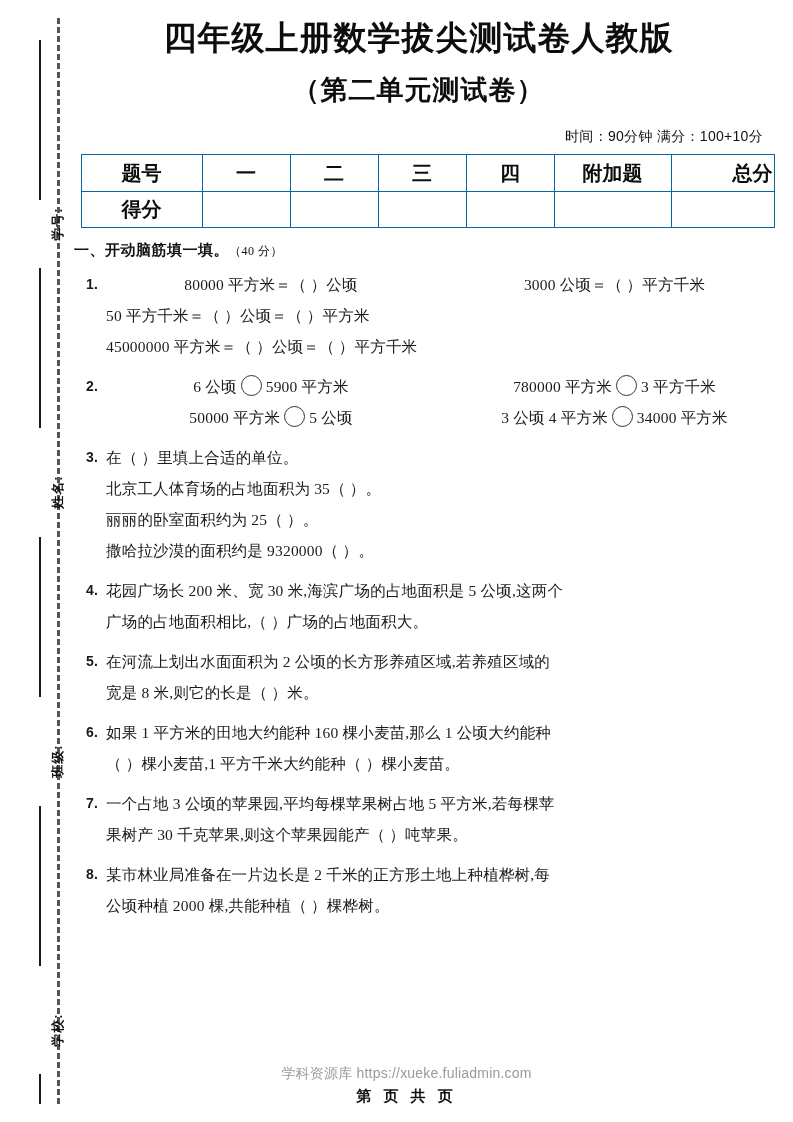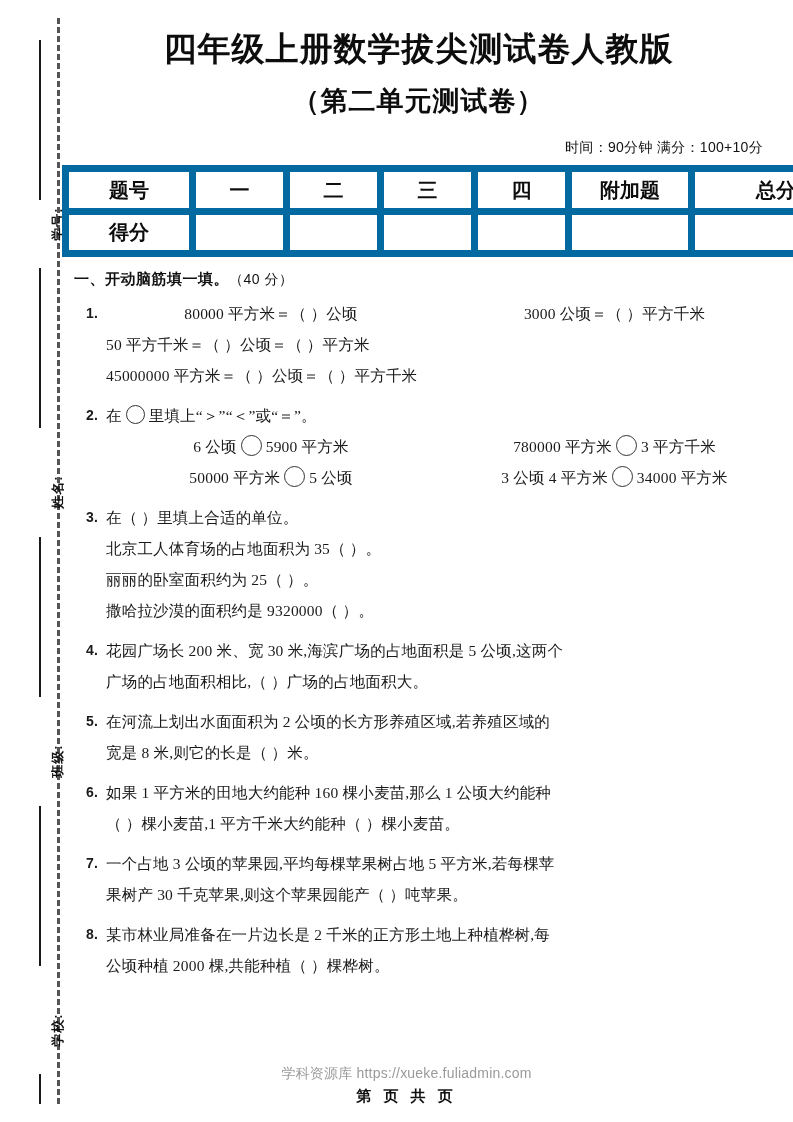--- a/index.html
+++ b/index.html
@@ -50,21 +50,21 @@
     transform: rotate(-90deg);
   }
 
   
   #sheet {
     position: absolute;
     left: 62px; top: 0;
     width: 731px; height: 1122px;
   }
 
-  #title-block { padding-top: 28px; }
+  #title-block { padding-top: 8px; margin-top: 9px; }
   #paper-title {
     text-align: center;
     font-family: "Liberation Sans", "DejaVu Sans", sans-serif;
     font-weight: 700;
     font-size: 33px;
     letter-spacing: 1px;
     line-height: 1.25;
     color: #0d0d0d;
     padding-right: 18px;
   }
@@ -89,21 +89,21 @@
   }
 
   
   #score-table {
     margin: 8px auto 0 auto;
     width: 662px;
     border-collapse: collapse;
     table-layout: fixed;
   }
   #score-table td {
-    border: 7px solid #0369a1;
+    border: 1px solid #0369a1;
     height: 32px;
     text-align: center;
     vertical-align: middle;
     font-family: "Liberation Sans", "DejaVu Sans", sans-serif;
     font-weight: 700;
     font-size: 20px;
     color: #0d0d0d;
   }
   #score-table .c0 { width: 118px; }
   #score-table .c1, #score-table .c2,
@@ -116,23 +116,23 @@
   
   #section-heading {
     margin: 13px 0 0 12px;
     font-family: "Liberation Sans", "DejaVu Sans", sans-serif;
     font-weight: 700;
     font-size: 15px;
     color: #111;
     letter-spacing: 0.5px;
   }
   #section-heading .pts {
-    font-family: Liberation Sans, sans-serif;
+    font-family: Liberation Serif, serif;
     font-weight: 400;
-    font-size: 14px;
+    font-size: 12px;
   }
 
   .q {
     margin: 9px 0 0 0;
     padding-left: 44px;
     position: relative;
     font-size: 15.5px;
     line-height: 31px;
     letter-spacing: 0.2px;
   }
@@ -247,21 +247,20 @@
     <div class="pair">
       <div class="colA">80000 平方米＝（      ）公顷</div>
       <div class="colB">3000 公顷＝（      ）平方千米</div>
     </div>
     <div class="qline">50 平方千米＝（      ）公顷＝（          ）平方米</div>
     <div class="qline">45000000 平方米＝（      ）公顷＝（      ）平方千米</div>
   </div>
 
   <div class="q">
     <span class="num">2.</span>
-    <div class="qline"><span>在</span><span class="circle small"></span><span>里填上“＞”“＜”或“＝”。</span></div>
     <div class="pair">
       <div class="colA"><span>6 公顷</span><span class="circle"></span><span>5900 平方米</span></div>
       <div class="colB"><span>780000 平方米</span><span class="circle"></span><span>3 平方千米</span></div>
     </div>
     <div class="pair">
       <div class="colA"><span>50000 平方米</span><span class="circle"></span><span>5 公顷</span></div>
       <div class="colB"><span>3 公顷 4 平方米</span><span class="circle"></span><span>34000 平方米</span></div>
     </div>
   </div>
 

